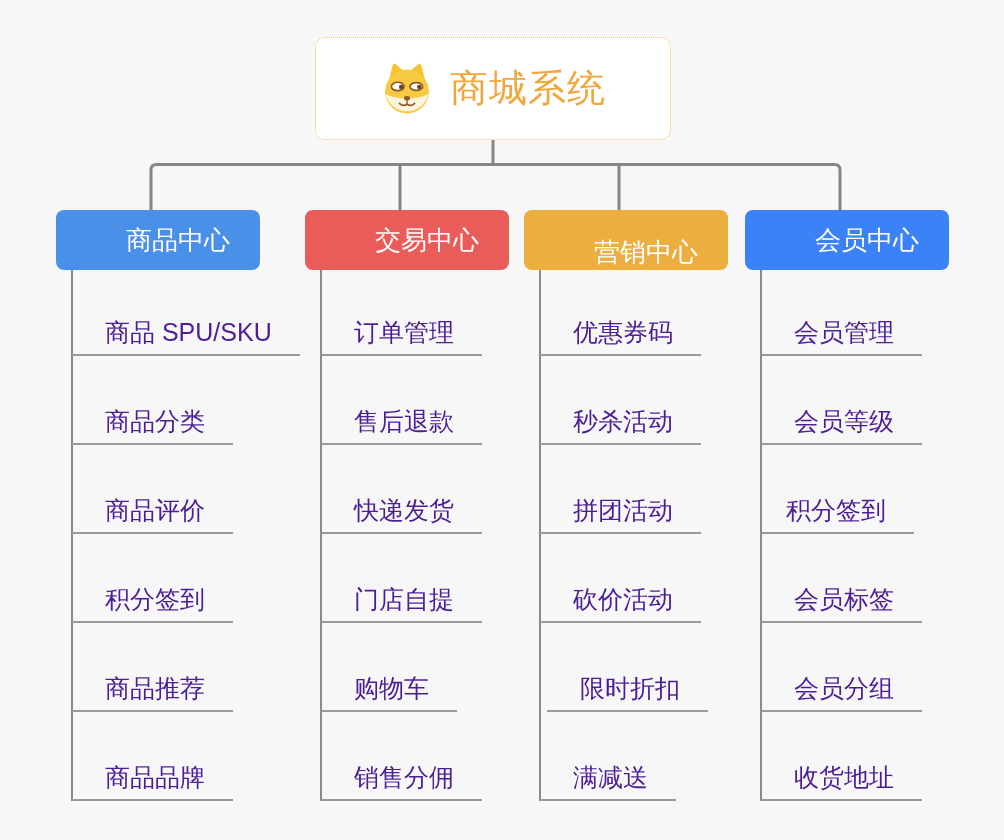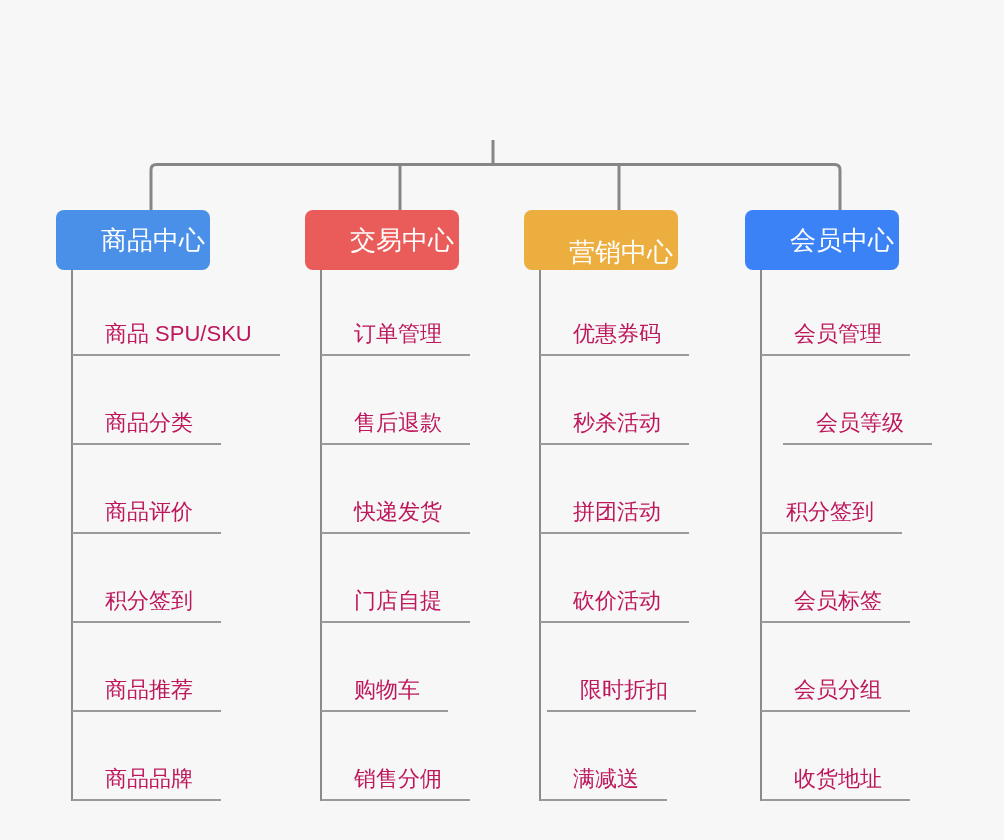--- a/index.html
+++ b/index.html
@@ -19,52 +19,73 @@
     display:flex;align-items:center;justify-content:center;gap:16px;
     box-sizing:border-box;
   }
   .root-title{
     font-size:38px;color:#f0a83c;letter-spacing:1px;white-space:nowrap;
   }
   .dog-icon{width:54px;height:54px;flex:0 0 auto;}
 
   
   .branch-node{
-    position:absolute;top:210px;width:154px;height:60px;
+    position:absolute;top:210px;width:204px;height:60px;
     border-radius:8px;display:flex;align-items:center;justify-content:center;
     box-sizing:border-box;
     padding-left:40px;
   }
   .branch-label{font-size:26px;color:#ffffff;white-space:nowrap;}
 
   
   .spine{position:absolute;width:2px;background:#8a8a8a;}
   .leaf{
     position:absolute;height:42px;
     display:flex;align-items:flex-end;
     padding:0 28px 5px 33px;
     border-bottom:2px solid #9a9a9a;
     box-sizing:border-box;
-    font-size:22px;color:#be185d;white-space:nowrap;
+    font-size:25px;color:#4c1d95;white-space:nowrap;
   }
 </style>
 </head>
 <body>
 
 <div class="canvas">
 
   <svg class="connectors" viewBox="0 0 1004 840" xmlns="http://www.w3.org/2000/svg">
     <g stroke="#868686" stroke-width="3" fill="none">
       <path d="M493,140 V164.5"></path>
       <path d="M151,210 V170 Q151,164.5 156.5,164.5 H834.5 Q840,164.5 840,170 V210"></path>
       <path d="M400,164.5 V210"></path>
       <path d="M619,164.5 V210"></path>
     </g>
   </svg>
 
+  <div class="root-node">
+    <svg class="dog-icon" viewBox="0 0 64 64" xmlns="http://www.w3.org/2000/svg">
+
+      <path d="M10,24 L15,4 Q16,1 19,3 L30,12 Z" fill="#f6c331"></path>
+      <path d="M54,24 L49,4 Q48,1 45,3 L34,12 Z" fill="#f6c331"></path>
+
+      <circle cx="32" cy="35" r="26" fill="#f8ca41"></circle>
+
+      <path d="M6.6,38 C18,45 46,45 57.4,38 A26,26 0 0 1 6.6,38 Z" fill="#fdf4de"></path>
+
+      <ellipse cx="21" cy="29" rx="7.5" ry="5" fill="#fffdf5" stroke="#8a5a2b" stroke-width="2"></ellipse>
+      <circle cx="25" cy="29.5" r="2.6" fill="#6b431f"></circle>
+      <ellipse cx="43" cy="29" rx="7.5" ry="4.6" fill="#fffdf5" stroke="#8a5a2b" stroke-width="2"></ellipse>
+      <circle cx="46.5" cy="29.5" r="2.6" fill="#6b431f"></circle>
+
+      <ellipse cx="32" cy="43" rx="3.6" ry="2.6" fill="#8a5a2b"></ellipse>
+      <path d="M23,49 Q27.5,53.5 32,50 Q36.5,53.5 41,49" stroke="#8a5a2b" stroke-width="2" fill="none" stroke-linecap="round"></path>
+      <path d="M32,45.5 V49.5" stroke="#8a5a2b" stroke-width="1.6" stroke-linecap="round"></path>
+    </svg>
+    <span class="root-title">商城系统</span>
+  </div>
 
   <div id="columns">
       <div class="branch-node" style="left: 56px; background: rgb(74, 144, 232);">
         <span class="branch-label">商品中心</span>
       </div>
       <div class="spine" style="left: 71px; top: 270px; height: 531px;"></div>
       <div class="leaf" style="left: 72px; top: 314px;">商品 SPU/SKU</div>
       <div class="leaf" style="left: 72px; top: 403px;">商品分类</div>
       <div class="leaf" style="left: 72px; top: 492px;">商品评价</div>
       <div class="leaf" style="left: 72px; top: 581px;">积分签到</div>
@@ -88,19 +109,19 @@
       <div class="leaf" style="left: 540px; top: 403px;">秒杀活动</div>
       <div class="leaf" style="left: 540px; top: 492px;">拼团活动</div>
       <div class="leaf" style="left: 540px; top: 581px;">砍价活动</div>
       <div class="leaf" style="left: 520px; top: 670px; margin-left: 27px;">限时折扣</div>
       <div class="leaf" style="left: 540px; top: 759px;">满减送</div>
       <div class="branch-node" style="left: 745px; background: #3b82f6;">
         <span class="branch-label">会员中心</span>
       </div>
       <div class="spine" style="left: 760px; top: 270px; height: 531px;"></div>
       <div class="leaf" style="left: 761px; top: 314px;">会员管理</div>
-      <div class="leaf" style="left: 761px; top: 403px; margin-left: 22px;">会员等级</div>
+      <div class="leaf" style="left: 761px; top: 403px;">会员等级</div>
       <div class="leaf" style="left: 761px; top: 492px; padding-left: 25px;">积分签到</div>
       <div class="leaf" style="left: 761px; top: 581px;">会员标签</div>
       <div class="leaf" style="left: 761px; top: 670px;">会员分组</div>
       <div class="leaf" style="left: 761px; top: 759px;">收货地址</div>
     </div>
 </div>
 
 </body></html>

